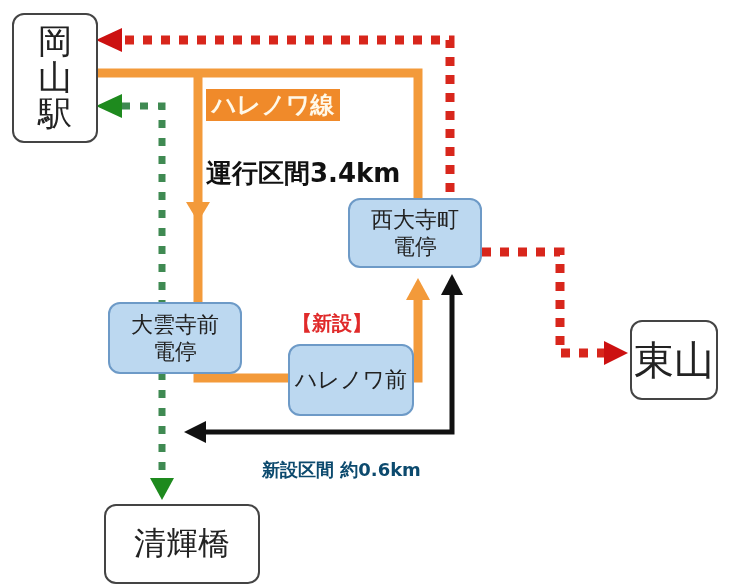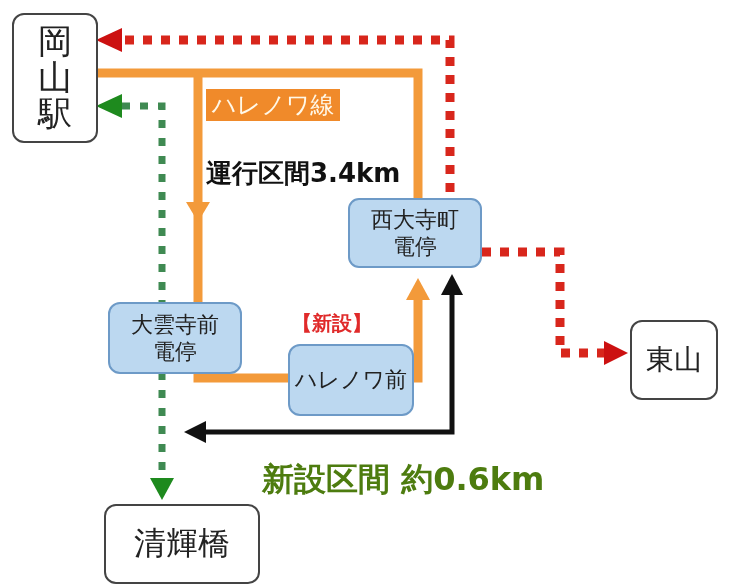--- a/index.html
+++ b/index.html
@@ -7,24 +7,24 @@
          font-family: "DejaVu Sans", "Liberation Sans", sans-serif; }
   svg.lines { position: absolute; left: 0; top: 0; }
   .box { position: absolute; box-sizing: border-box; display: flex;
          align-items: center; justify-content: center; text-align: center;
          color: #222; }
   .station { background: #fff; border: 2px solid #444; border-radius: 12px; }
   .stop { background: #bcd8f0; border: 2px solid #6d9ac7; border-radius: 12px;
           font-size: 22px; line-height: 1.25; font-weight: 500; }
   .lbl { position: absolute; white-space: nowrap; }
   .line-name { background: #f08a2a; color: #fff8e8; font-size: 24px; padding: 0 6px;
-               font-weight: normal; }
+               font-weight: bold; }
   .dist { color: #111; font-size: 26px; font-weight: bold; }
   .new { color: #e02a2a; font-size: 20px; font-weight: bold; }
-  .newsec { color: #4d7c0f; font-size: 32px; font-weight: bold; }
+  .newsec { color: #0c4a6e; font-size: 18px; font-weight: bold; }
 </style>
 </head>
 <body>
 
 <svg class="lines" width="742" height="588" viewBox="0 0 742 588">
 
   <g stroke="#d8261c" stroke-width="9" fill="none" stroke-dasharray="9 9">
     <path d="M125,40 L450,40 L450,198"></path>
     <path d="M482,252 L560,252 L560,353 L605,353"></path>
   </g>
@@ -50,25 +50,25 @@
     <path d="M452,290 L452,432 L205,432"></path>
   </g>
   <polygon points="452,274 441,295 463,295" fill="#111"></polygon>
   <polygon points="184,432 206,421 206,443" fill="#111"></polygon>
 </svg>
 
 <div class="box station" style="left:12px; top:13px; width:86px; height:130px; font-size:34px; line-height:1.05; white-space:pre-line;">岡
 山
 駅</div>
 
-<div class="box station" style="left:630px; top:320px; width:88px; height:80px; font-size:28px;">東山</div>
+<div class="box station" style="left:630px; top:320px; width:88px; height:80px; font-size:40px;">東山</div>
 
 <div class="box station" style="left:88px; top:504px; width:156px; height:80px; font-size:32px;margin-left:16px;">清輝橋</div>
 
-<div class="box stop" style="left:348px; top:198px; width:134px; height:70px; white-space:pre-line;border-radius:11px;">西大寺町
+<div class="box stop" style="left:348px; top:198px; width:134px; height:70px; white-space:pre-line;">西大寺町
 電停</div>
 
 <div class="box stop" style="left:108px; top:302px; width:134px; height:72px; white-space:pre-line;">大雲寺前
 電停</div>
 
 <div class="box stop" style="left:288px; top:344px; width:126px; height:72px;">ハレノワ前</div>
 
 <div class="lbl line-name" style="left:206px; top:89px;">ハレノワ線</div>
 
 <div class="lbl dist" style="left:206px; top:124px;margin-top:32px;">運行区間3.4km</div>

